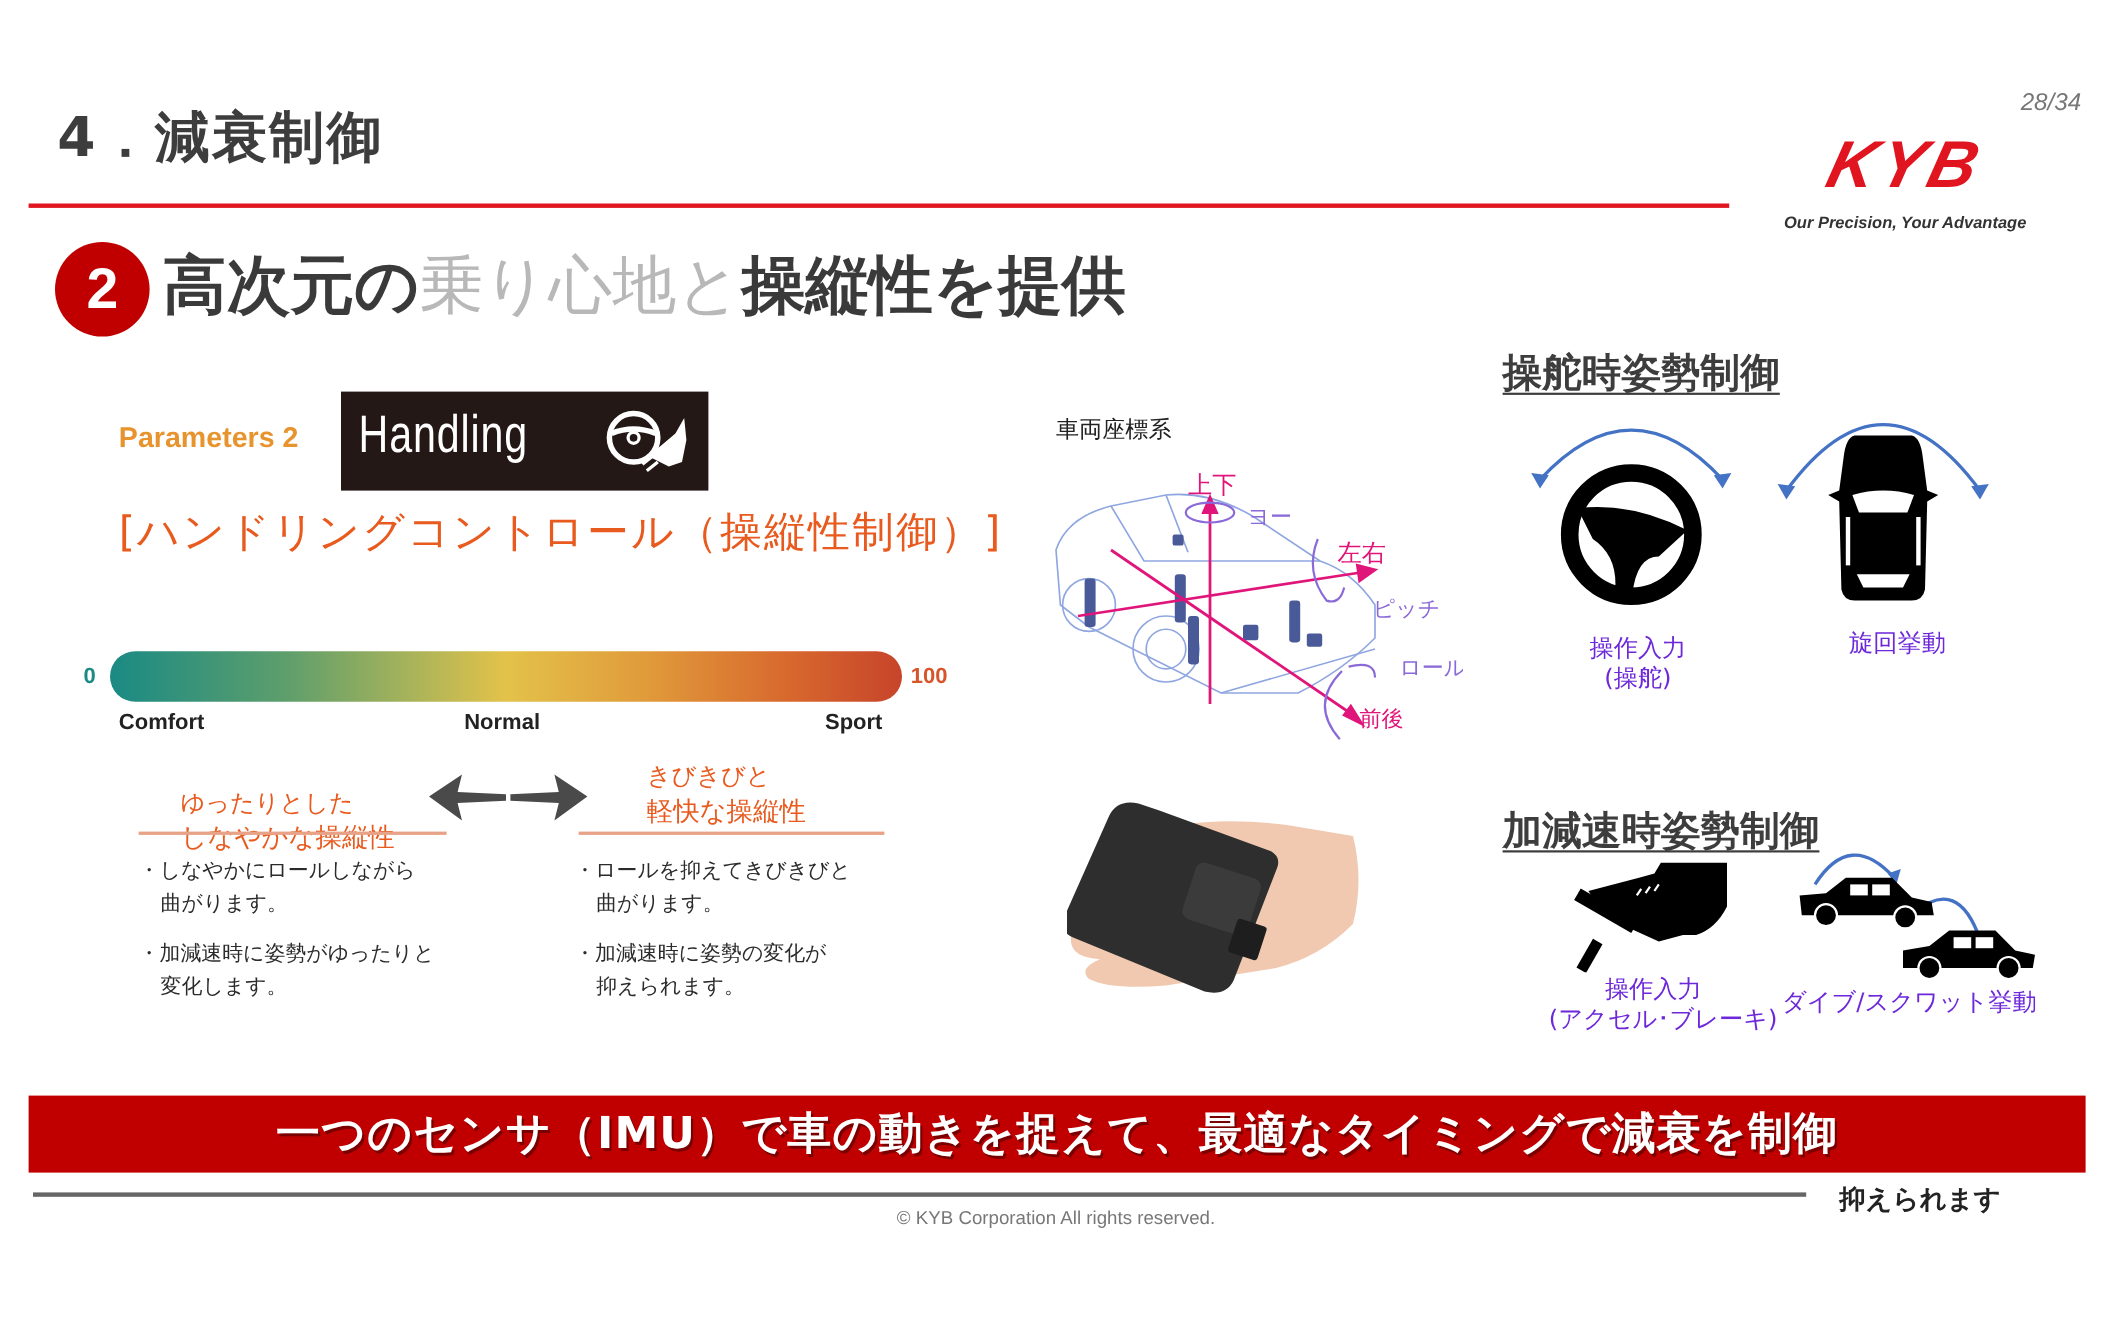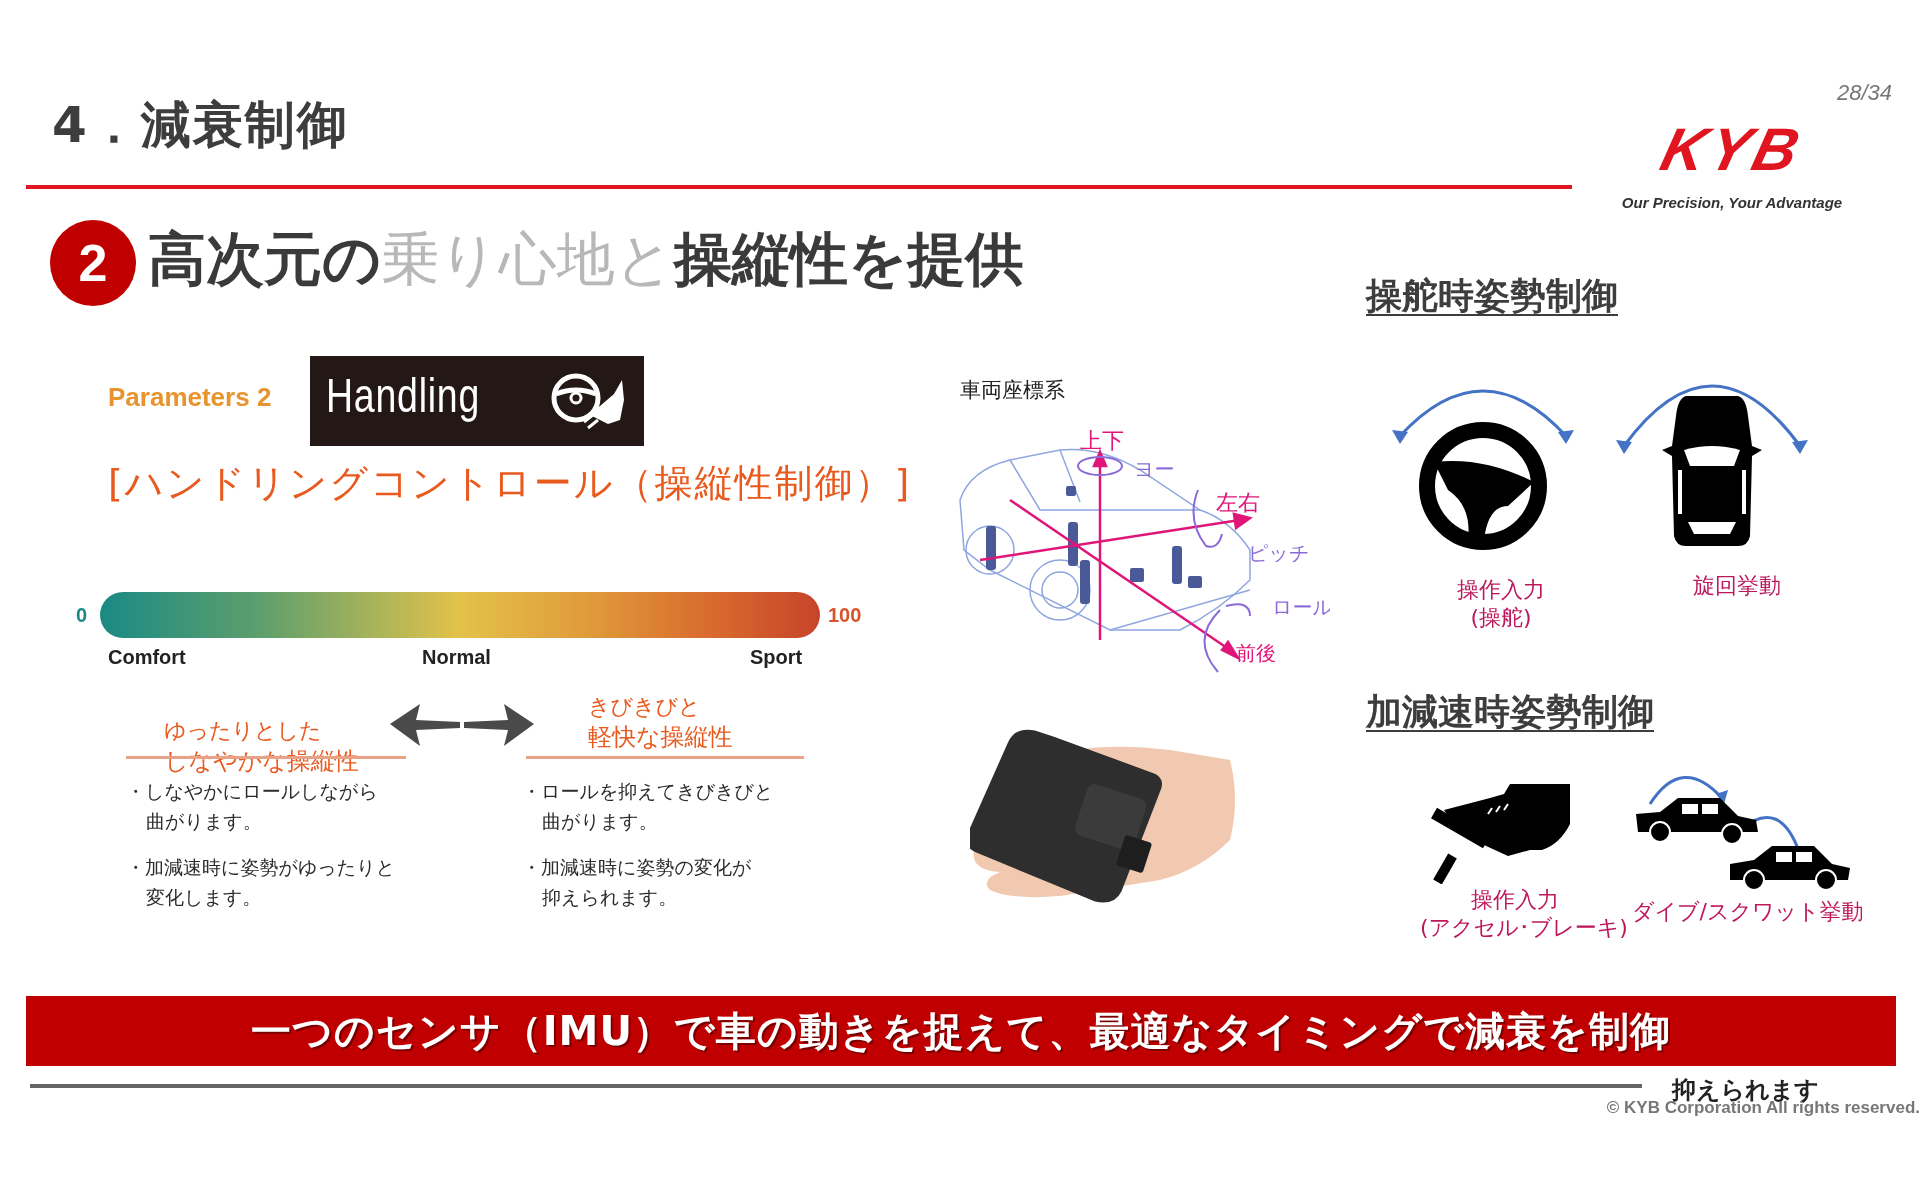--- a/index.html
+++ b/index.html
@@ -42,29 +42,29 @@
   .arrow-pair { left:382px; top:700px; width:160px; height:50px; }
 
   .bullet { font-size:19px; color:#2b2b2b; line-height:30px; white-space:nowrap; }
 
   
   .coord-title { left:960px; top:376px; font-size:21px; color:#222;font-family:Liberation Serif, serif; }
   .car-diagram { left:950px; top:410px; width:380px; height:270px; }
   .device-img { left:970px; top:720px; width:270px; height:190px; }
 
   
-  .ctl-title { font-size:36px; font-weight:bold; color:#3d3d3d; text-decoration:underline; text-underline-offset:6px; text-decoration-thickness:2px; white-space:nowrap; }
-  .icon-cap { font-size:22px; color:#be185d; text-align:center; line-height:28px; white-space:nowrap;margin-left:12px; }
+  .ctl-title { font-size:36px; font-weight:bold; color:#3d3d3d; text-decoration:underline; text-underline-offset:6px; text-decoration-thickness:2px; white-space:nowrap;margin-top:43px; }
+  .icon-cap { font-size:22px; color:#6d28d9; text-align:center; line-height:28px; white-space:nowrap; }
 
   
   .banner { left:26px; top:996px; width:1870px; height:70px; background:#c00000; }
   .banner-text { position:absolute; left:0; right:0; top:0; line-height:70px; text-align:center; color:#fff; font-size:40px; font-weight:bold; letter-spacing:1px; white-space:nowrap; text-shadow:2px 2px 0 #7a0000; }
   .footer-rule { left:30px; top:1084px; width:1612px; height:4px; background:#666; }
   .company { left:1672px; top:1074px; font-size:24px; font-weight:bold; color:#222; }
-  .copyright { left:0; width:1920px; top:1098px; text-align:right; font-size:17px; color:#777; font-family:"Liberation Sans", sans-serif;font-weight:bold; }
+  .copyright { left:0; width:1920px; top:1098px; text-align:center; font-size:17px; color:#777; font-family:"Liberation Sans", sans-serif; }
 </style>
 </head>
 <body>
 
 <div class="abs section-title">4．減衰制御</div>
 <div class="abs header-rule"></div>
 <div class="abs page-num">28/34</div>
 <div class="abs logo-box">
   <div class="logo-kyb">KYB</div>
   <div class="logo-tag">Our Precision, Your Advantage</div>

